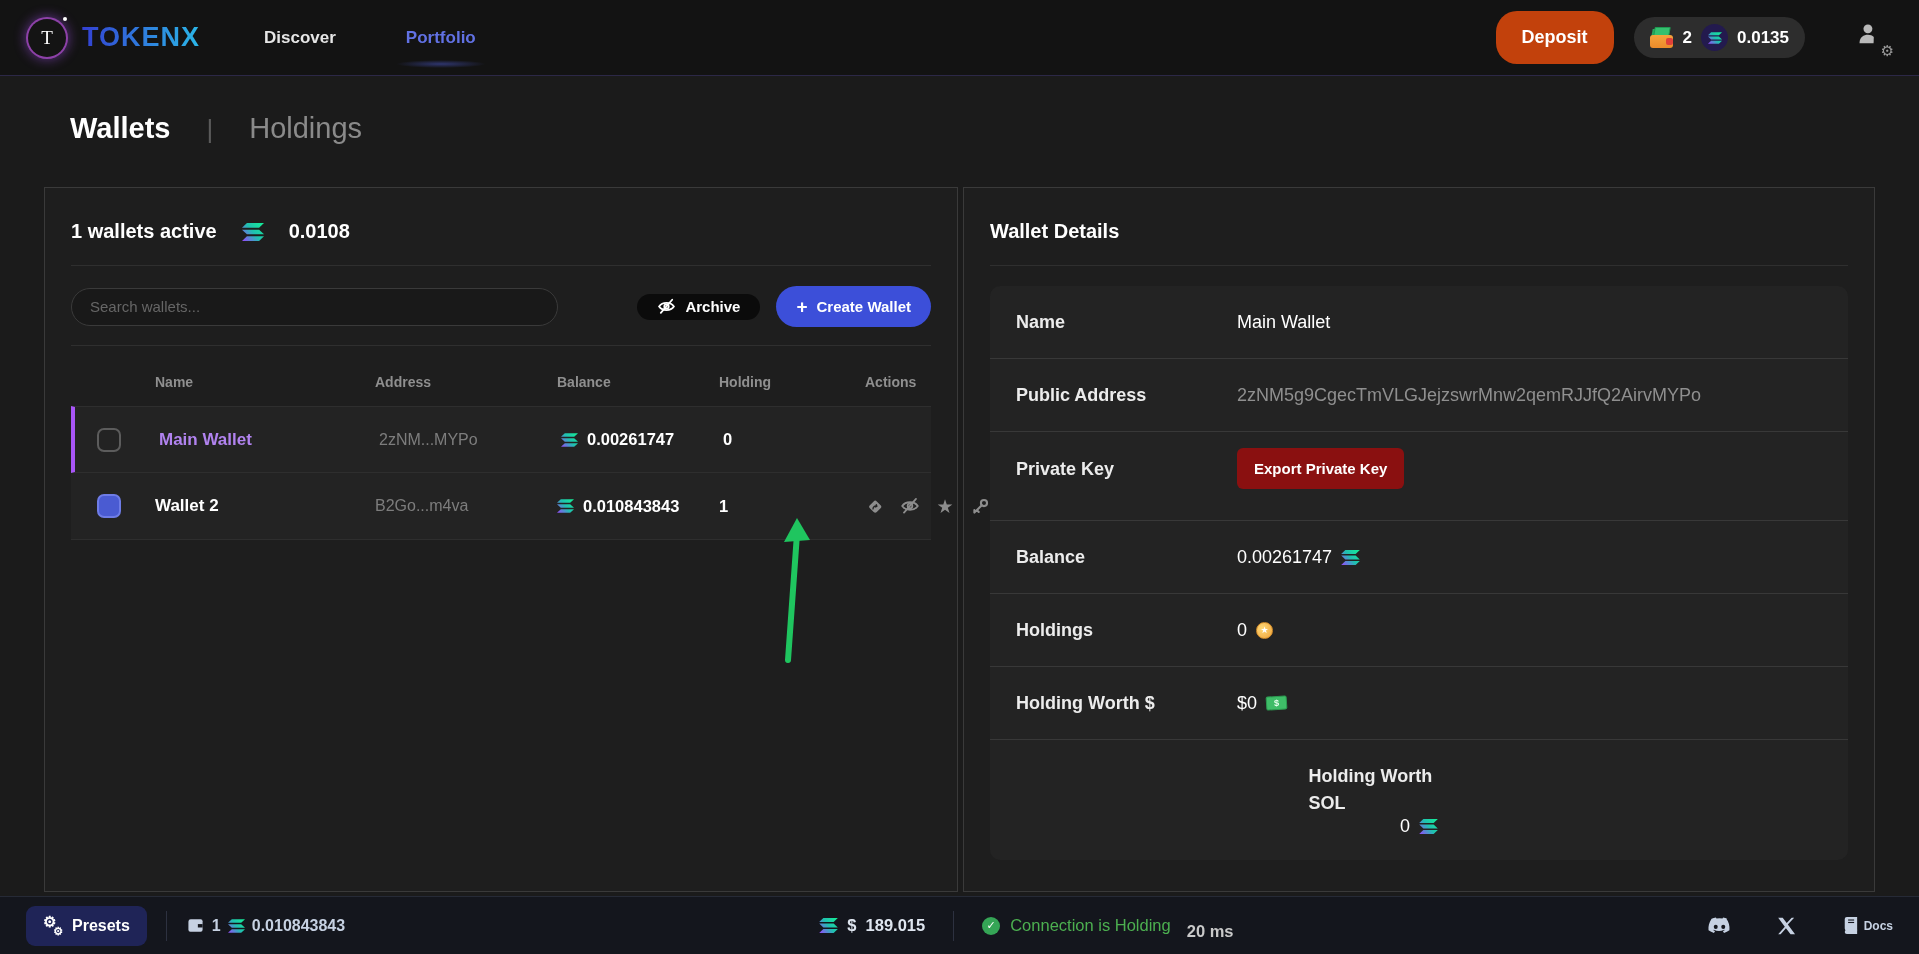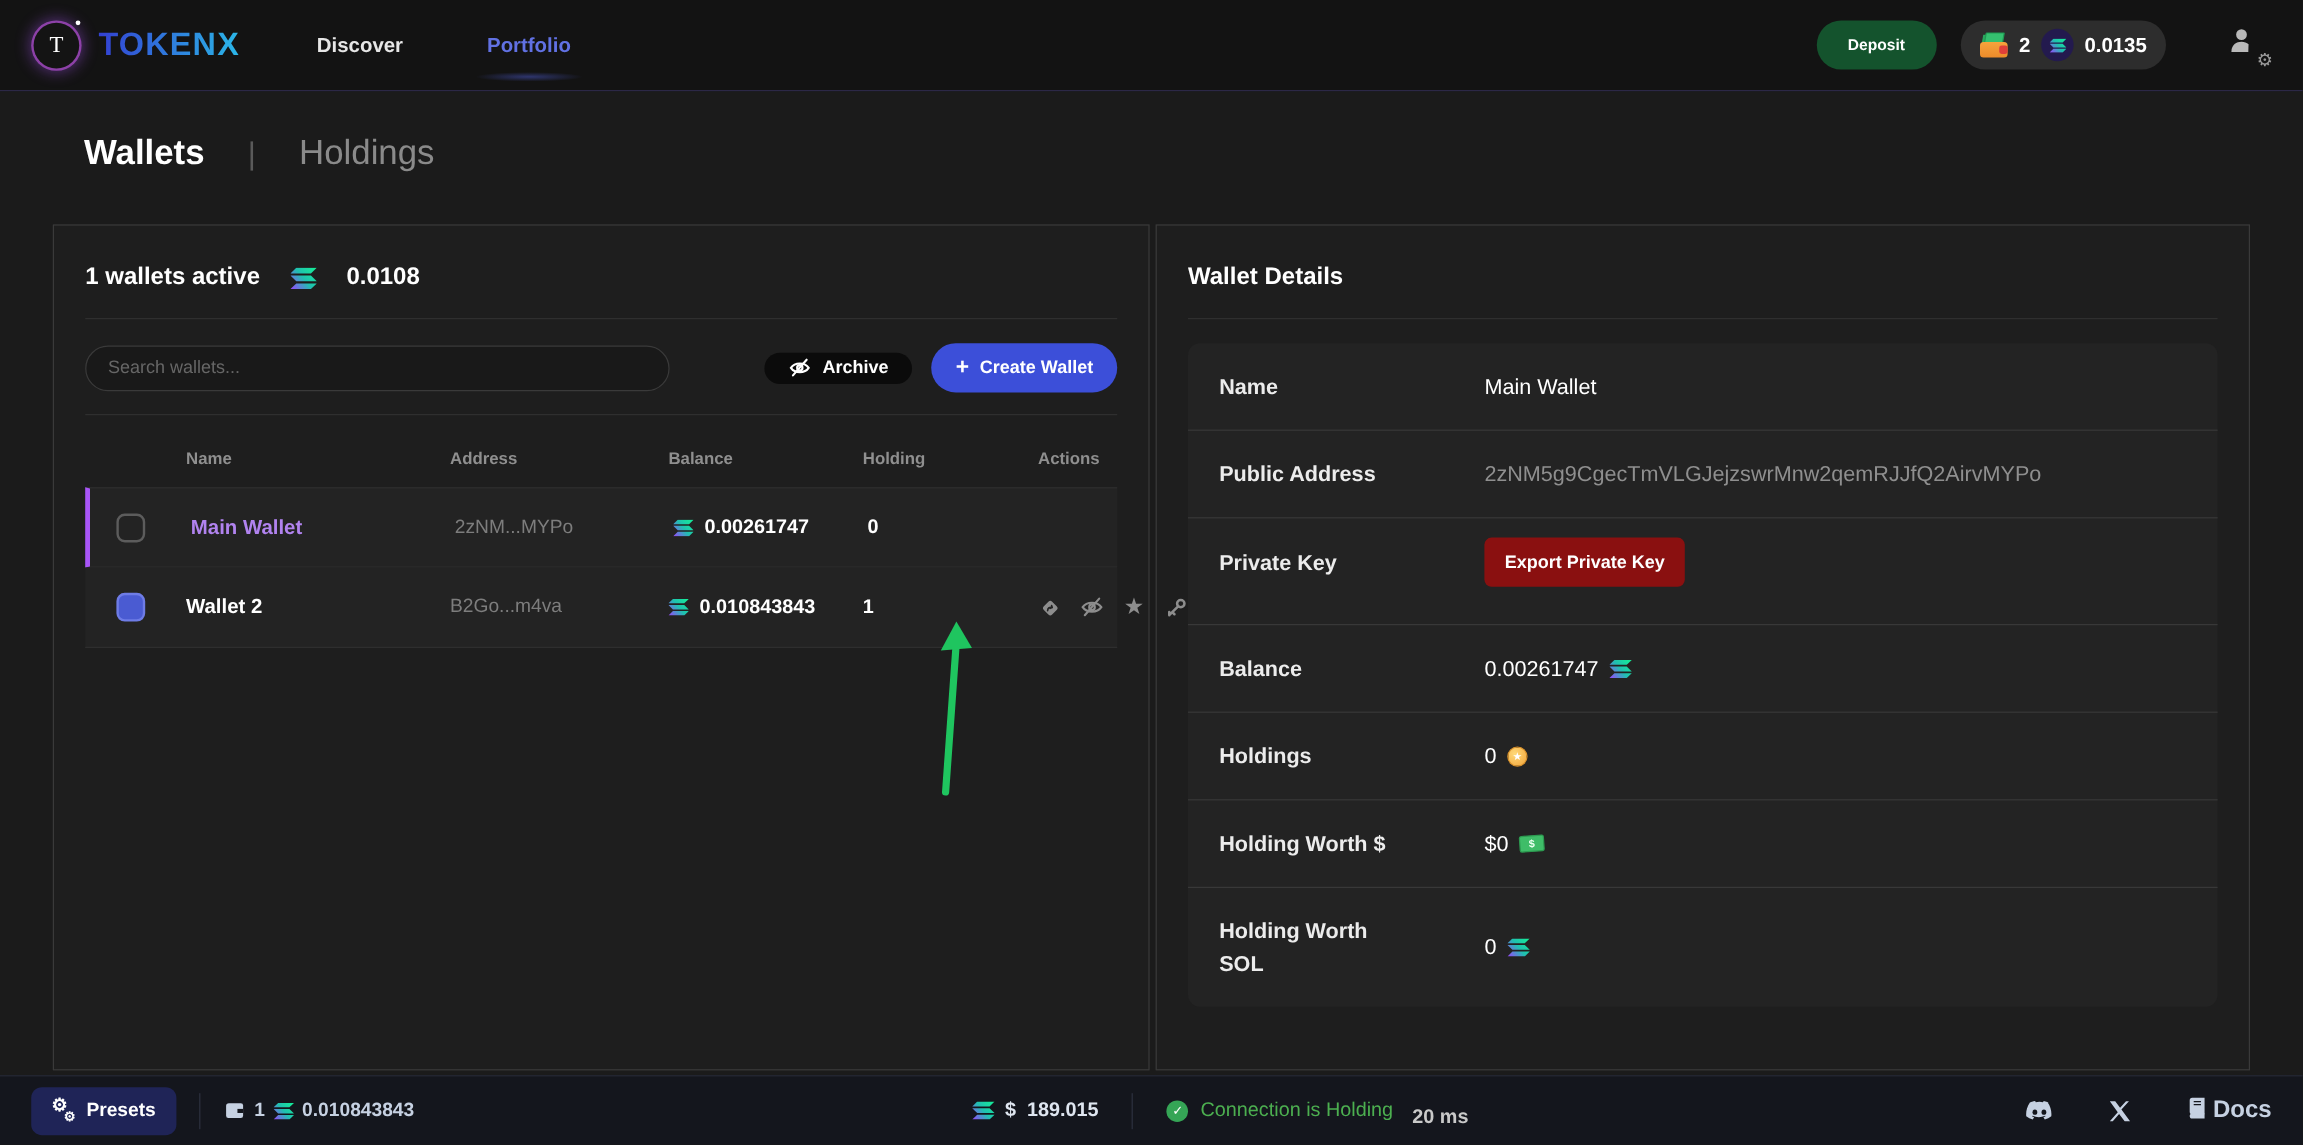--- a/index.html
+++ b/index.html
@@ -30,22 +30,22 @@
   }
   .nav-links { display:flex; gap:66px; margin-left:62px; font-size:17px; font-weight:bold; }
   .nav-link { color:#e6e6e6; cursor:pointer; position:relative; padding:6px 2px; }
   .nav-link.active { color:#6171e3; }
   .nav-link.active::after {
     content:""; position:absolute; left:-8px; right:-8px; bottom:-14px; height:8px; border-radius:50%;
     background:radial-gradient(ellipse at center, rgba(80,95,220,.45), transparent 70%);
   }
   .nav-spacer { flex:1; }
   .deposit-btn {
-    height:41px; padding:0 26px; border:none; border-radius:21px; background:#14532d;
-    color:#fff; font-size:13px; font-weight:bold; font-family:inherit; cursor:pointer;
+    height:53px; padding:0 26px; border:none; border-radius:21px; background:#c2410c;
+    color:#fff; font-size:18px; font-weight:bold; font-family:inherit; cursor:pointer;
   }
   .balance-chip {
     margin-left:20px; height:41px; border-radius:21px; background:#2d2d2d;
     display:flex; align-items:center; gap:9px; padding:0 16px; cursor:pointer;
   }
   .chip-count, .chip-balance { font-size:17px; font-weight:bold; color:#fff; }
   .sol-badge { width:27px; height:27px; border-radius:50%; background:#231a4e; display:flex; align-items:center; justify-content:center; }
   .account-btn { margin-left:52px; position:relative; width:34px; height:32px; cursor:pointer; }
   .account-btn .gear-glyph { position:absolute; right:-3px; bottom:-4px; font-size:15px; color:#9a9a9a; line-height:1; }
 
@@ -110,21 +110,21 @@
   .cell-actions { display:flex; justify-content:flex-end; align-items:center; gap:15px; padding-right:18px; color:#8d8d8d; }
   .action-icon { width:20px; height:20px; cursor:pointer; display:flex; align-items:center; justify-content:center; }
   .star-glyph { font-size:19px; color:#8d8d8d; line-height:1; }
 
   .annot-arrow { position:absolute; left:730px; top:328px; pointer-events:none; }
 
   
   .details-title { font-size:20px; font-weight:bold; color:#fff; padding:6px 0 22px; }
   .details-card { margin-top:20px; background:#232323; border-radius:10px; }
   .d-row { display:flex; align-items:center; padding:23px 26px; border-bottom:1px solid #383838; }
-  .d-row:last-child { border-bottom:none; }
+  .d-row:last-child { border-bottom:none;flex-direction:column; }
   .d-label { width:160px; margin-right:61px; font-size:18px; font-weight:bold; color:#ececec; line-height:1.45; flex-shrink:0; }
   .d-value { font-size:18px; color:#fff; display:flex; align-items:center; gap:9px; }
   .d-value.muted { color:#8f8f8f; }
   .export-btn {
     background:#8a1010; border:none; border-radius:6px; color:#fff; font-size:15px; font-weight:bold;
     font-family:inherit; padding:12px 17px; cursor:pointer;
   }
 
   
   .coin-icon { width:17px; height:17px; border-radius:50%; background:radial-gradient(circle at 35% 35%, #ffd978, #f0a33a); border:1px solid #d8912b; display:inline-flex; align-items:center; justify-content:center; }
@@ -146,21 +146,21 @@
   .gears .g2 { position:absolute; bottom:-2px; right:0; font-size:11px; color:#fff; line-height:1; }
   .vdiv { width:1px; height:30px; background:#2d3140; margin:0 19px; }
   .foot-group { display:flex; align-items:center; gap:7px; color:#c6d1e2; font-size:16px; font-weight:bold; }
   .foot-spacer { flex:1; }
   .price-group { display:flex; align-items:center; gap:9px; color:#dfe6f0; font-size:16.5px; font-weight:bold; }
   .conn-group { display:flex; align-items:center; gap:10px; }
   .check-circle { width:18px; height:18px; border-radius:50%; background:#35a556; display:flex; align-items:center; justify-content:center; font-size:11px; color:#fff; }
   .conn-text { color:#4caf50; font-size:16.5px; }
   .latency { color:#c9c9c9; font-size:16.5px; font-weight:bold; margin-left:6px;margin-top:12px; }
   .foot-icons { display:flex; align-items:center; gap:46px; color:#c6d1e2; }
-  .foot-icon { cursor:pointer; display:flex; gap:4px; font-size:20px; font-weight:bold; color:#c6d1e2; }
+  .foot-icon { cursor:pointer; display:flex; align-items:center; gap:4px; font-size:12px; font-weight:bold; color:#c6d1e2; }
 </style>
 </head>
 <body>
 
 <svg width="0" height="0" style="position:absolute" aria-hidden="true">
   <defs>
     <linearGradient id="solg" x1="0" y1="21" x2="26" y2="0" gradientUnits="userSpaceOnUse">
       <stop offset="0" stop-color="#9945FF"></stop>
       <stop offset="0.5" stop-color="#20bfb0"></stop>
       <stop offset="1" stop-color="#14F195"></stop>

